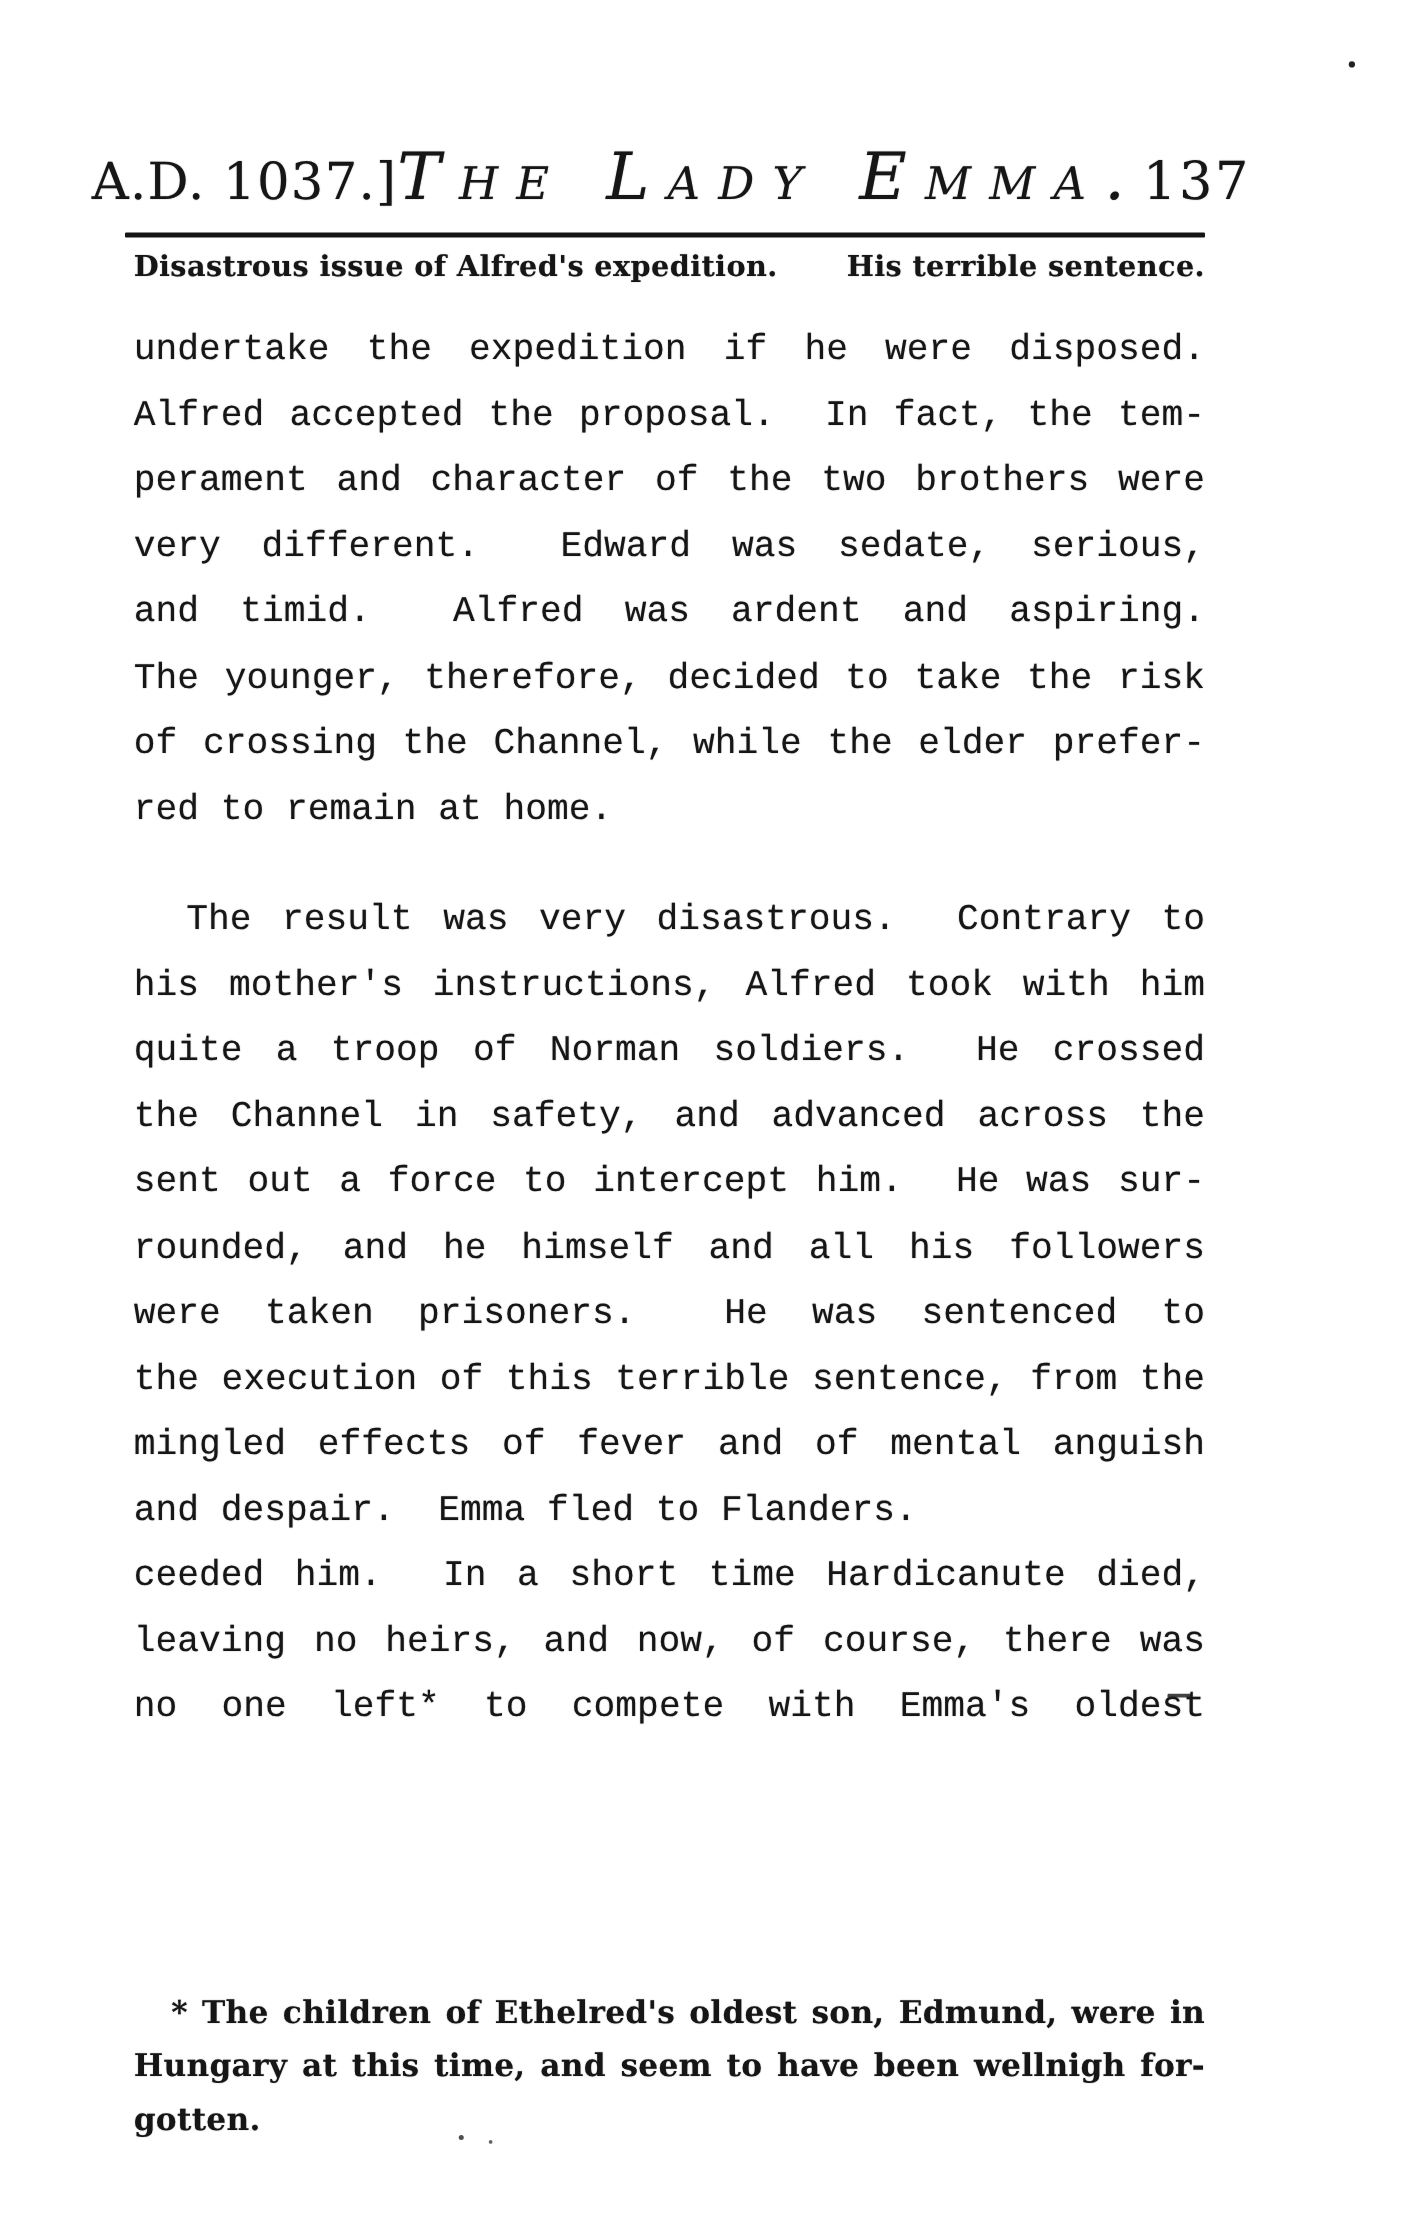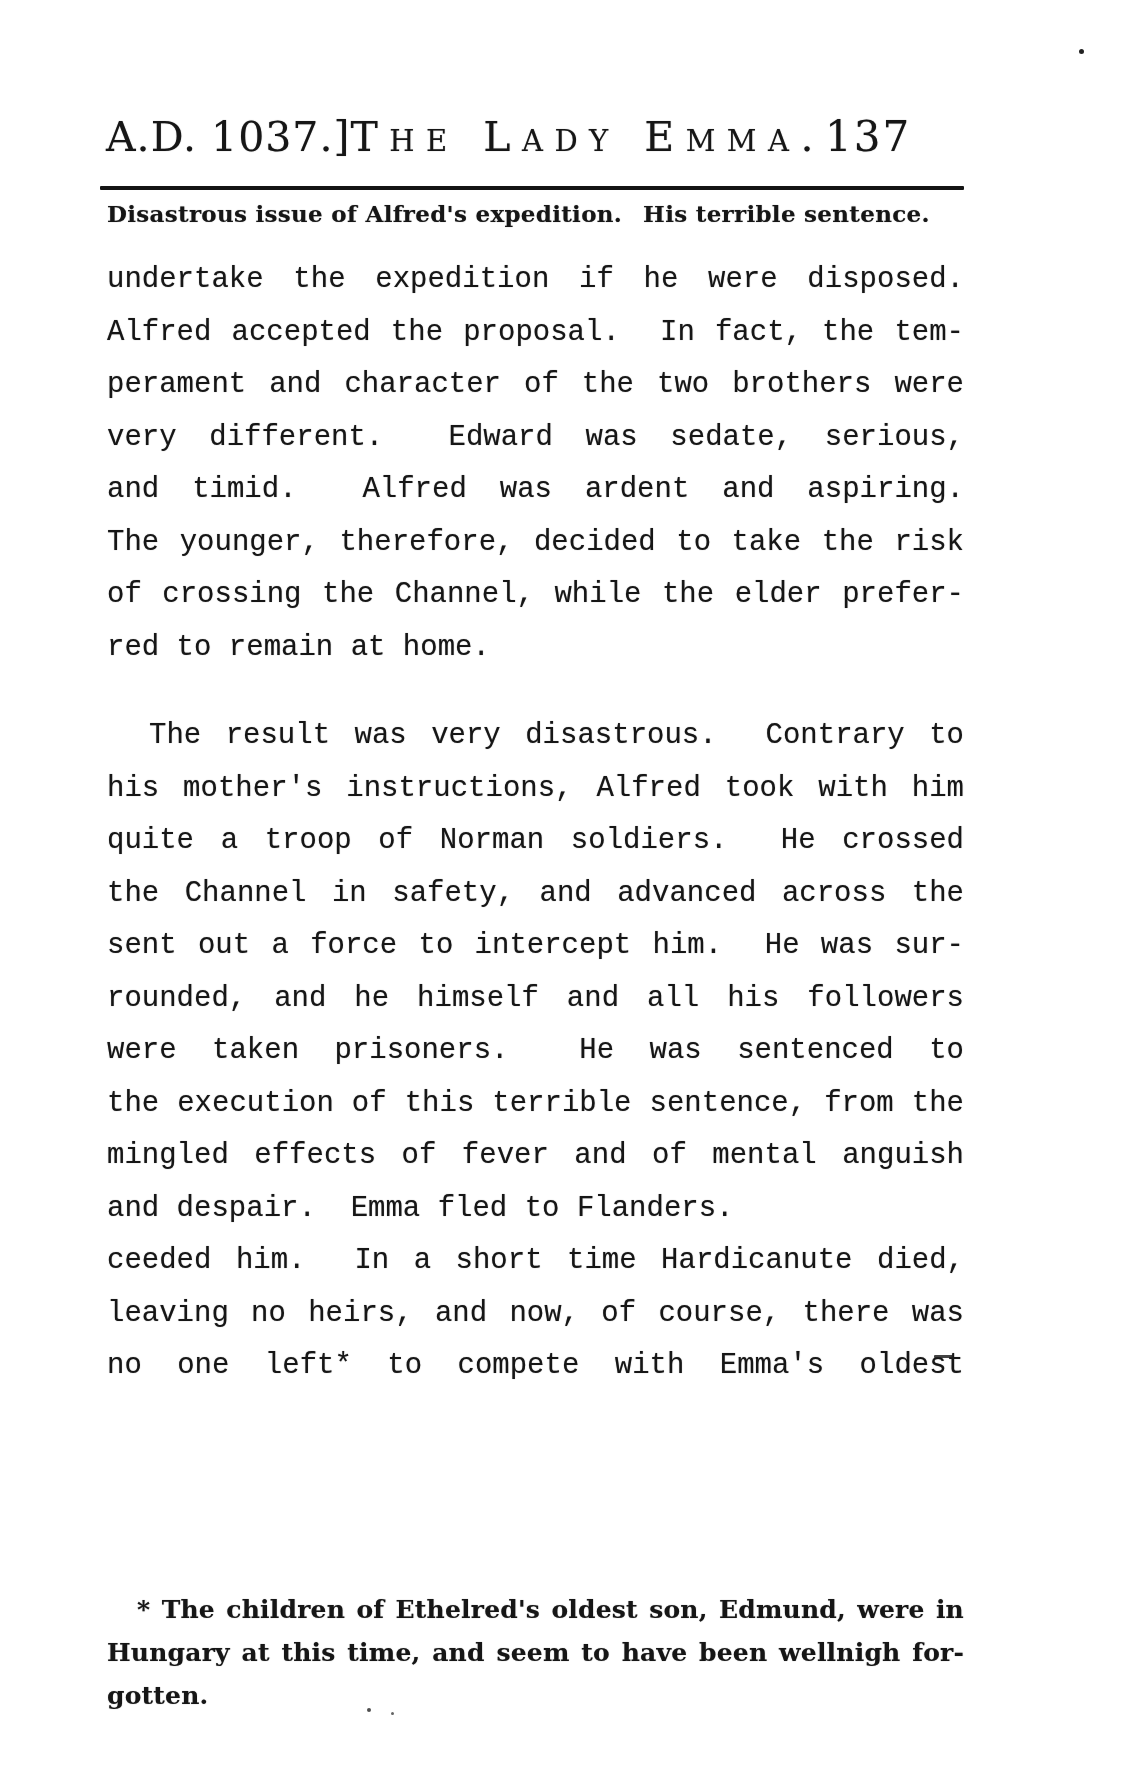--- a/index.html
+++ b/index.html
@@ -9,35 +9,35 @@
     background:#ffffff;
     font-family:"DejaVu Serif","Liberation Serif",serif;
     color:#161616;
     overflow:hidden;
     text-shadow:0 0 1px rgba(10,10,10,0.45);
   }
 
   
   .header-row {
     position:absolute; left:106px; top:112px; width:862px;
-    display:flex; justify-content:flex-start; align-items:baseline;
+    display:flex; justify-content:center; align-items:baseline;
     white-space:nowrap;
   }
   .header-era { font-size:41px; letter-spacing:1px; }
-  .header-title { font-size:41px; font-variant:small-caps; letter-spacing:0.28em; }
+  .header-title { font-size:52px; font-variant:small-caps; letter-spacing:0.28em;font-style:italic; }
   .header-folio { font-size:42px; letter-spacing:2px; }
 
   .head-rule {
     position:absolute; left:100px; top:186px; width:864px; height:4px;
     background:#141414; border-radius:1px;
   }
 
   .running-head {
     position:absolute; left:107px; top:200px; width:857px;
-    display:flex; justify-content:flex-start;
+    display:flex; justify-content:space-between;
     font-size:23px; font-weight:bold; letter-spacing:0.3px;
     white-space:nowrap;
     gap:21px;
   }
 
   
   .body-text {
     position:absolute; left:107px; top:254px; width:857px;
     font-size:29px; line-height:52.5px;font-family:Liberation Mono, monospace;
   }

